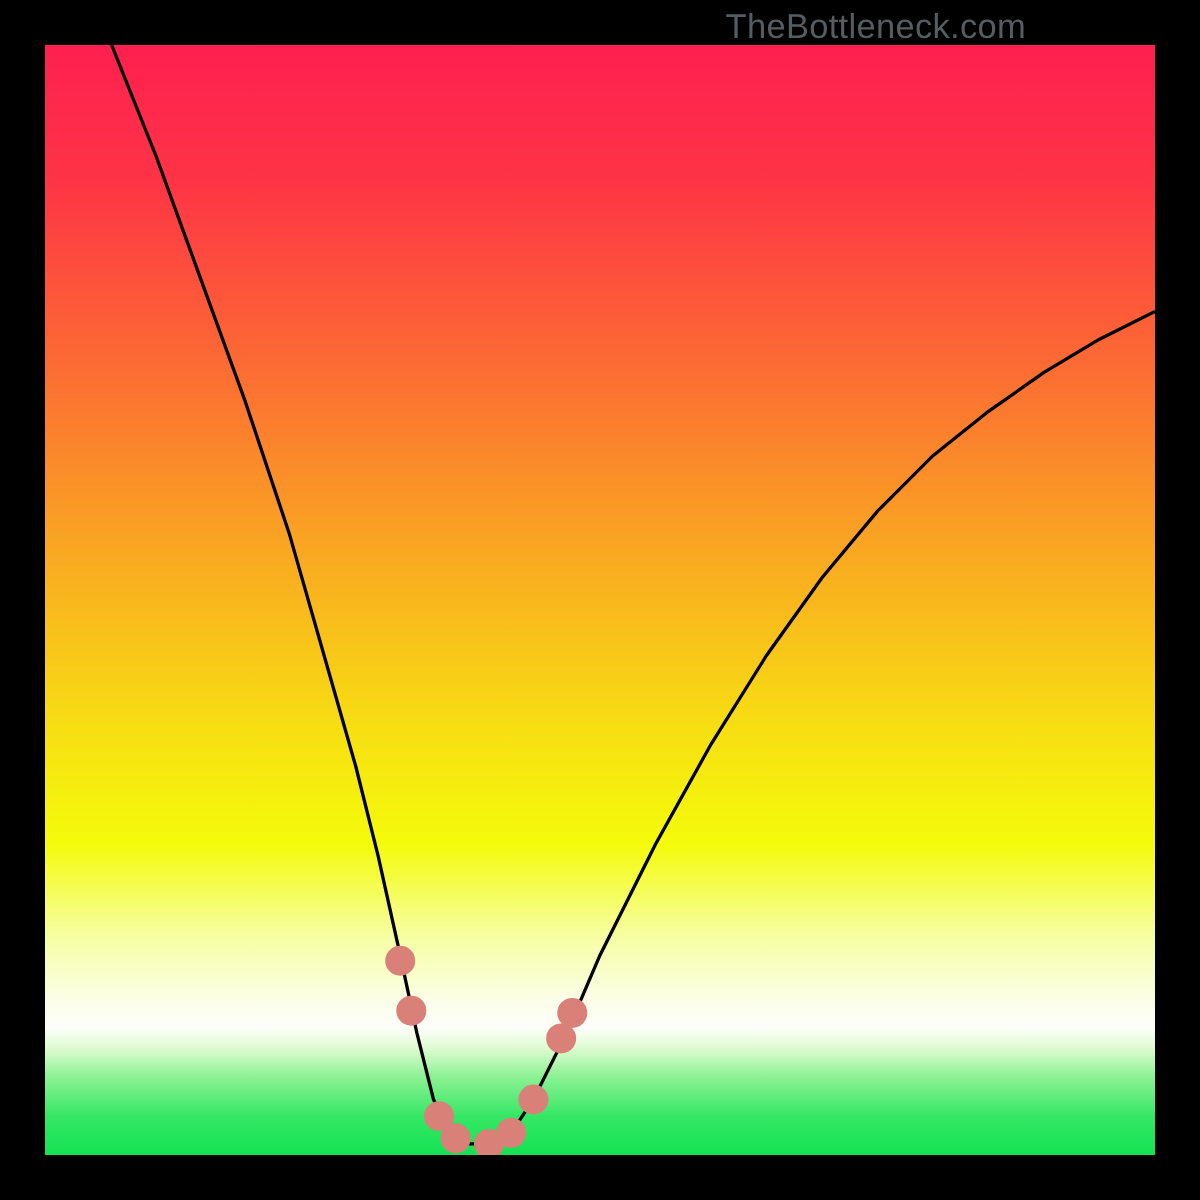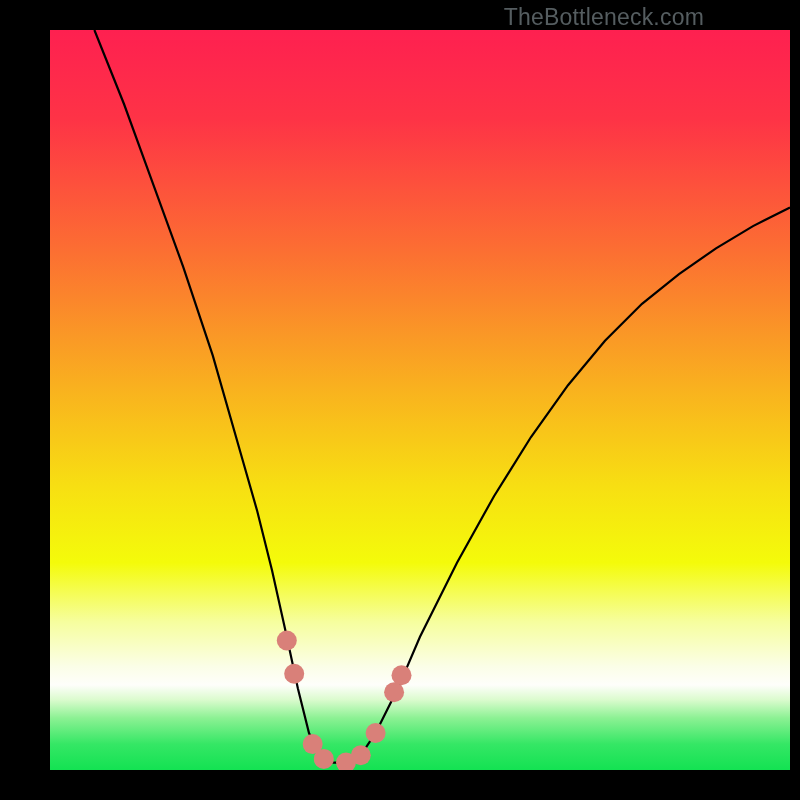--- a/index.html
+++ b/index.html
@@ -9,21 +9,20 @@
     width: 800px;
     height: 800px;
     overflow: hidden;
     font-family: Arial, Helvetica, sans-serif;
   }
   .outer {
     width: 694px;
     height: 800px;
     background: #000;
     position: relative;
-    margin-left: 20px;
   }
   .canvas-wrap {
     position: absolute;
     left: 30px;
     top: 30px;
     width: 740px;
     height: 740px;
   }
   .watermark {
     position: absolute;

